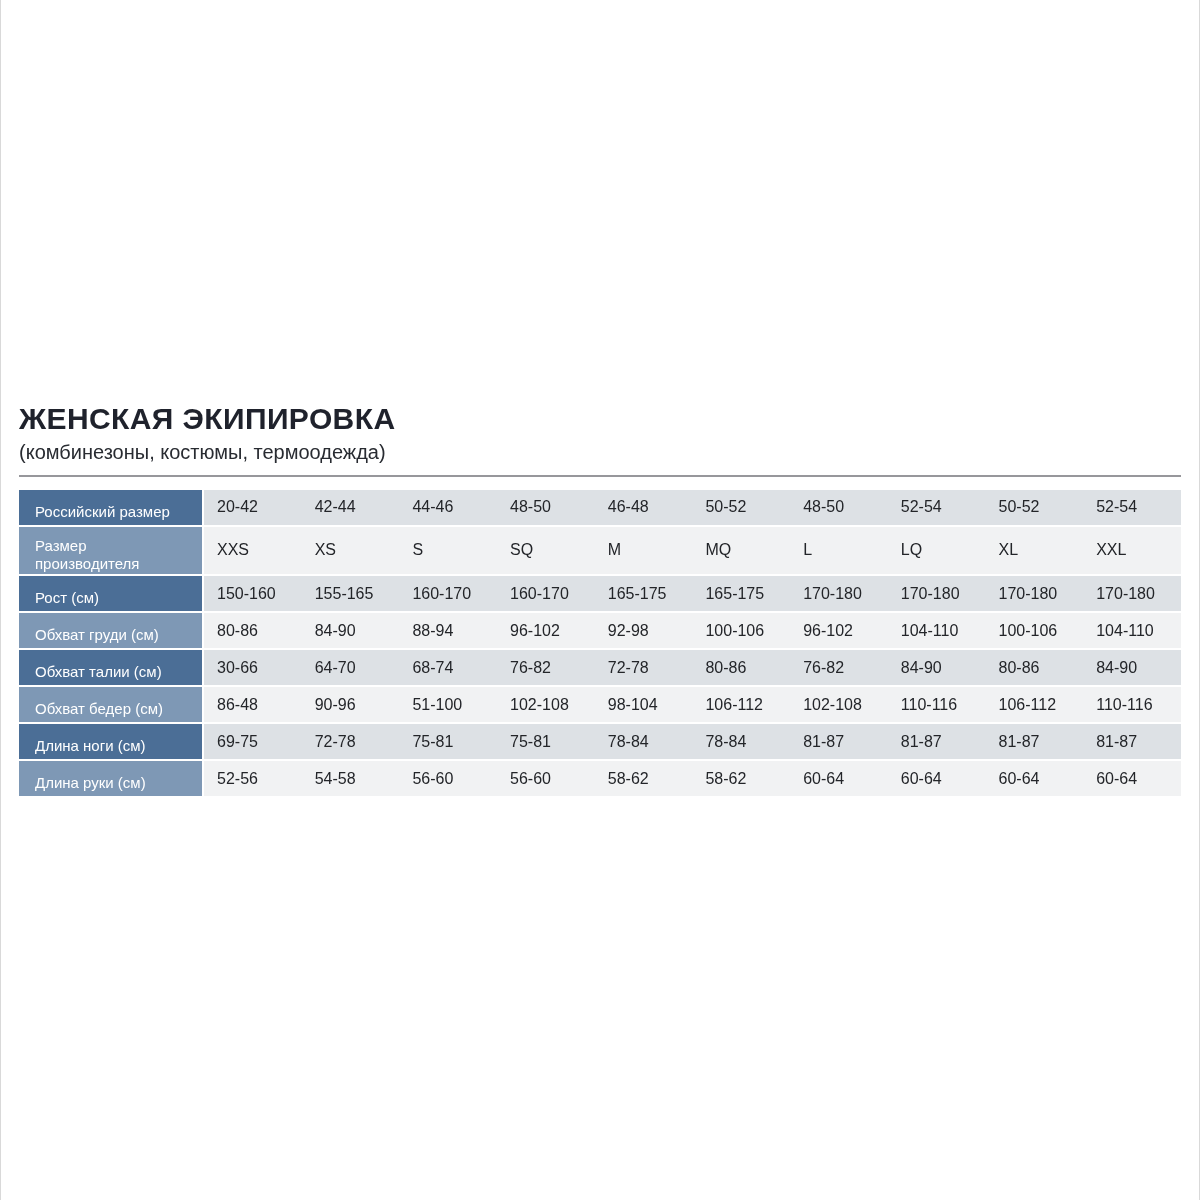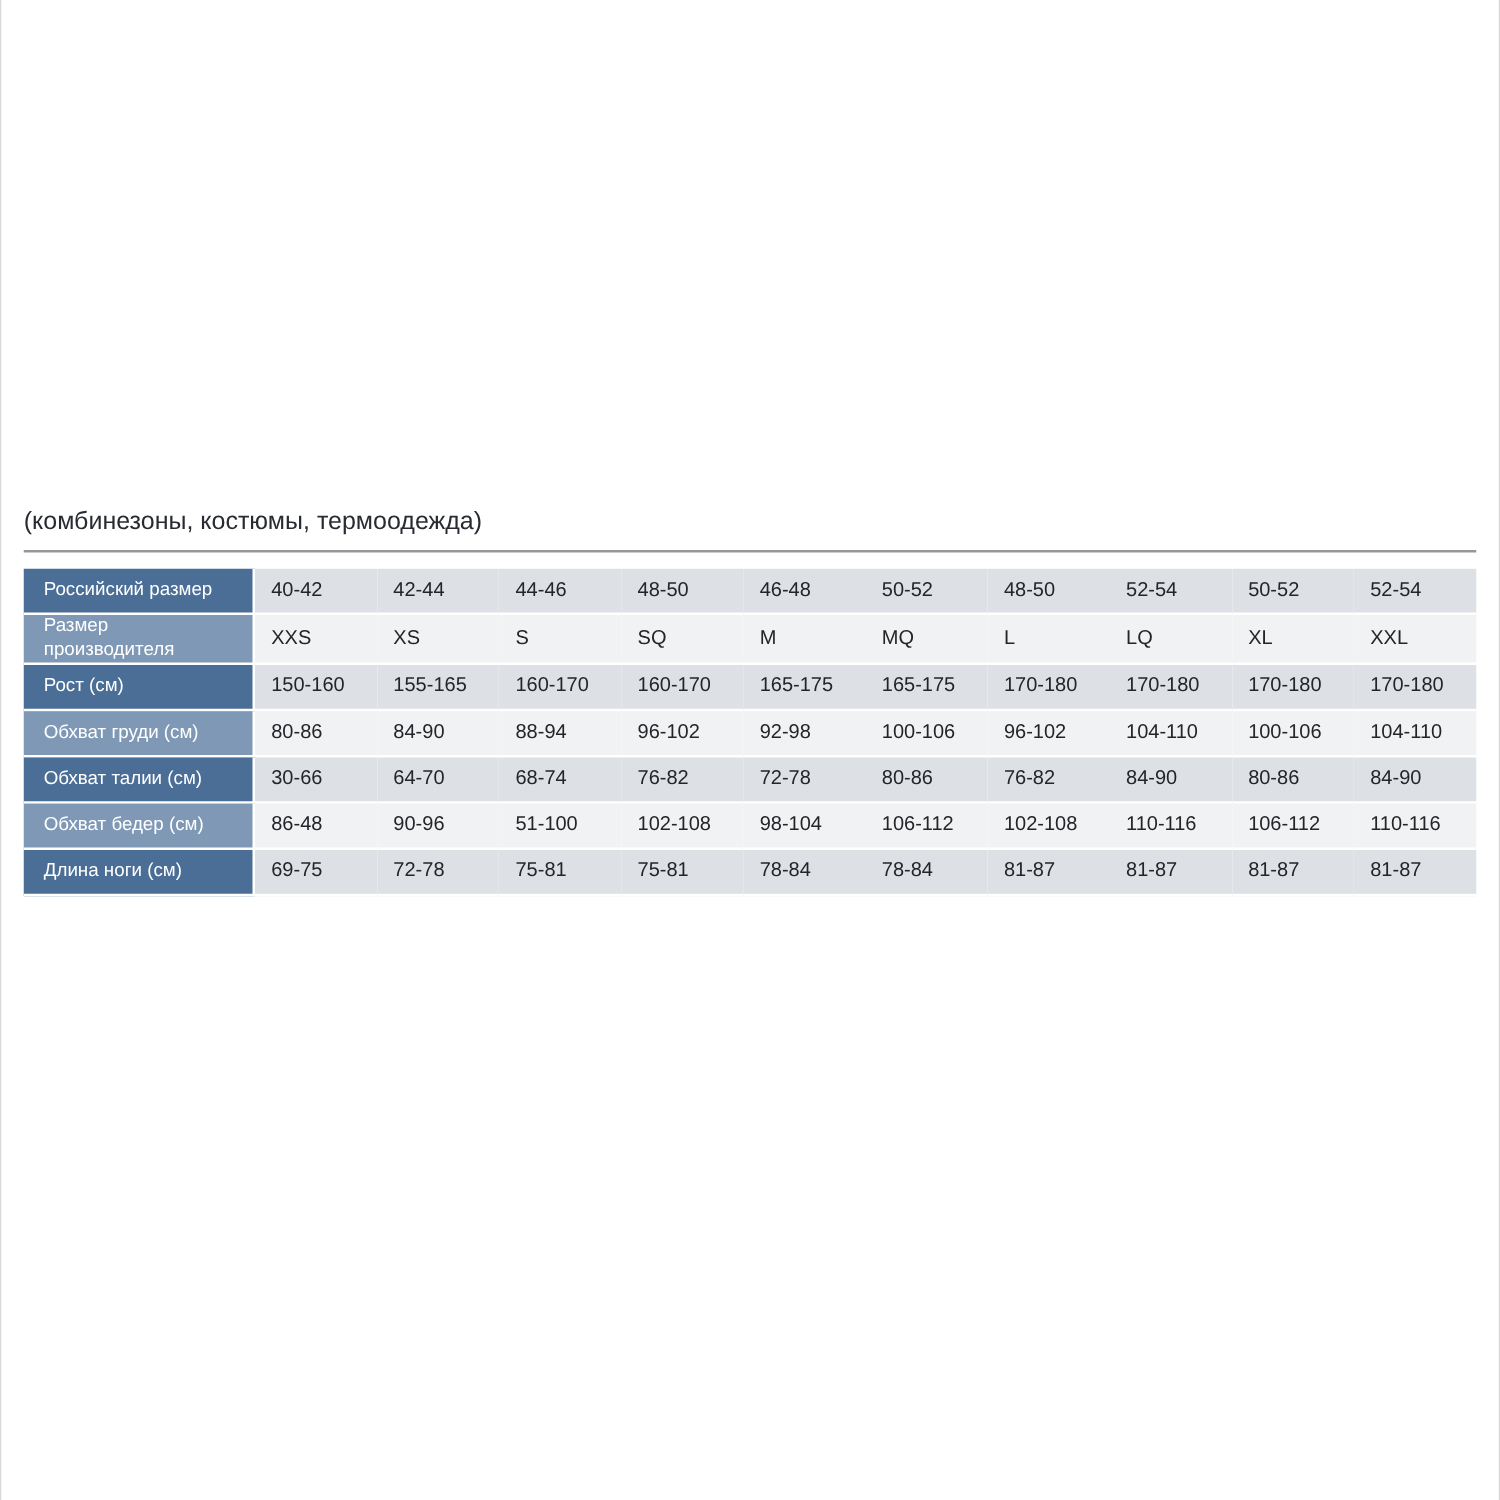--- a/index.html
+++ b/index.html
@@ -43,21 +43,21 @@
     table-layout: fixed;
   }
   .size-table th {
     width: 185px;
     text-align: left;
     vertical-align: middle;
     font-weight: 400;
     font-size: 15px;
     line-height: 1.25;
     color: #ffffff;
-    padding: 0 8px 0 16px;
+    padding: 10px 8px 0 16px;
     white-space: pre-line;
     height: 37px;
     border-bottom: 2px solid #ffffff;
     border-right: 2px solid #ffffff;
   }
   .size-table td {
     font-size: 16px;
     color: #232529;
     vertical-align: middle;
     text-align: left;
@@ -68,27 +68,28 @@
   }
   .size-table tr:nth-child(odd) th { background: #4b6e96; }
   .size-table tr:nth-child(even) th { background: #7e98b5; }
   .size-table tr:nth-child(odd) td { background: #dde1e5; }
   .size-table tr:nth-child(even) td { background: #f1f2f3; }
 </style>
 </head>
 <body>
 
 <div class="content">
+  <h1 class="page-title">ЖЕНСКАЯ ЭКИПИРОВКА</h1>
   <div class="page-subtitle">(комбинезоны, костюмы, термоодежда)</div>
   <div class="divider"></div>
   <table class="size-table">
     <tbody>
         <tr>
           <th>Российский размер</th>
-          <td>40-42</td>
+          <td>20-42</td>
           <td>42-44</td>
           <td>44-46</td>
           <td>48-50</td>
           <td>46-48</td>
           <td>50-52</td>
           <td>48-50</td>
           <td>52-54</td>
           <td>50-52</td>
           <td>52-54</td>
         </tr>
@@ -164,15 +165,28 @@
           <td>72-78</td>
           <td>75-81</td>
           <td>75-81</td>
           <td>78-84</td>
           <td>78-84</td>
           <td>81-87</td>
           <td>81-87</td>
           <td>81-87</td>
           <td>81-87</td>
         </tr>
+        <tr>
+          <th>Длина руки (см)</th>
+          <td>52-56</td>
+          <td>54-58</td>
+          <td>56-60</td>
+          <td>56-60</td>
+          <td>58-62</td>
+          <td>58-62</td>
+          <td>60-64</td>
+          <td>60-64</td>
+          <td>60-64</td>
+          <td>60-64</td>
+        </tr>
       </tbody>
   </table>
 </div>
 
 </body></html>

